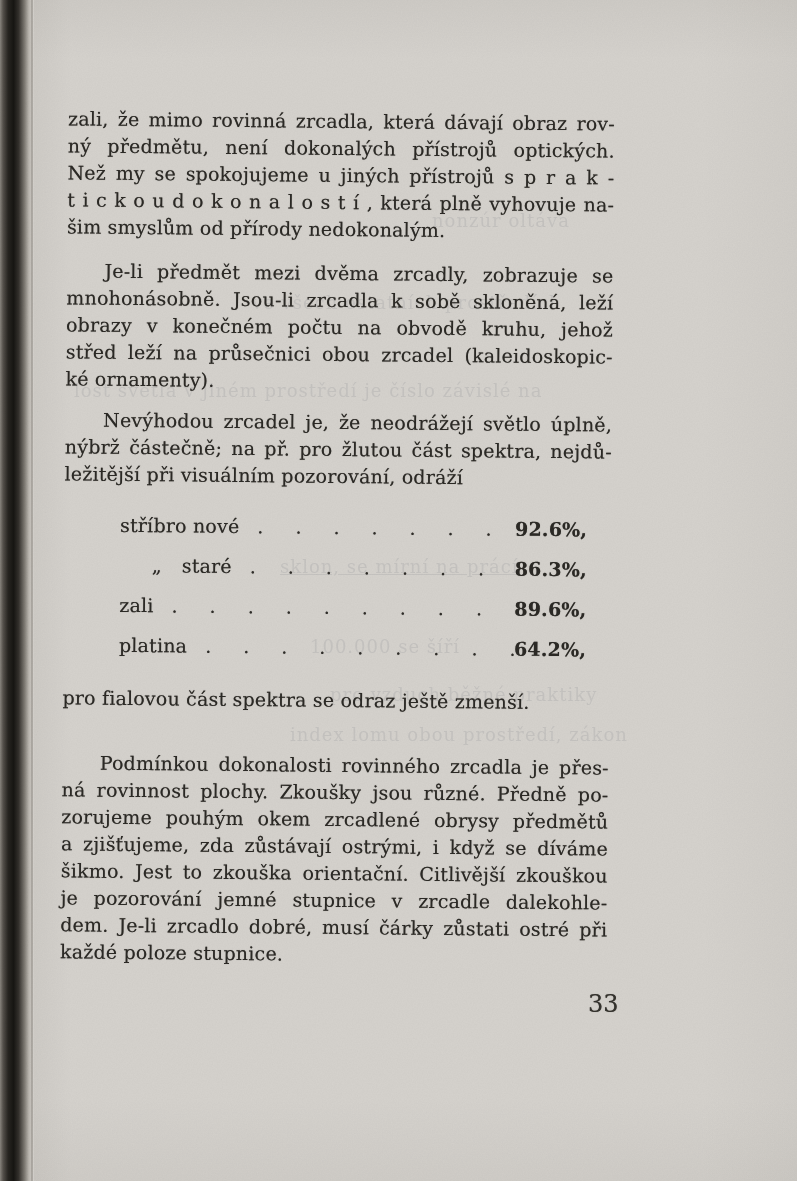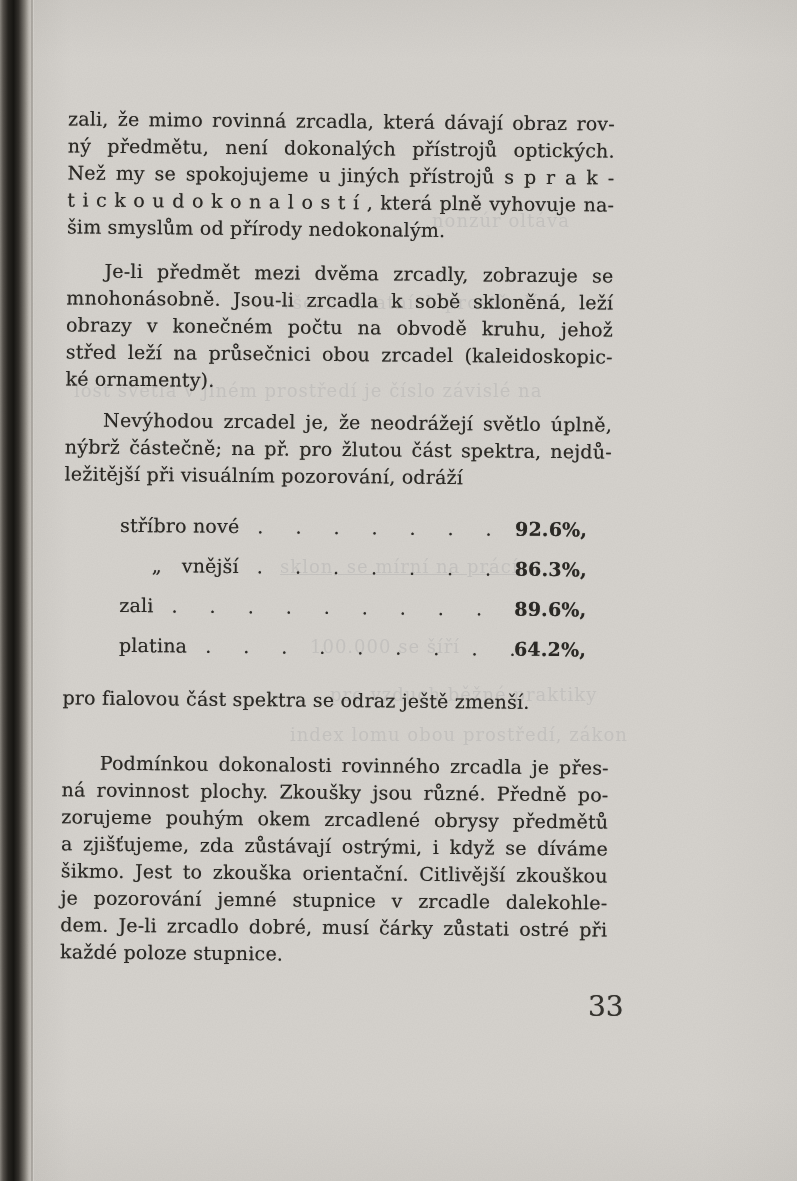--- a/index.html
+++ b/index.html
@@ -87,21 +87,21 @@
     white-space: nowrap;
     letter-spacing: 32px;
     padding-left: 18px;
     color: #2e2c28;
   }
   .row-value { width: 96px; flex: 0 0 auto; white-space: nowrap; font-weight: bold; }
 
   .page-number {
     position: absolute;
     left: 588px; top: 990px;
-    font-size: 28px;
+    font-size: 24px;
     color: #34322d;
     text-shadow: 0 0 0.7px rgba(43,41,37,0.6);
   }
 
   svg.grain {
     position: absolute; inset: 0; width: 100%; height: 100%;
     opacity: 0.08; mix-blend-mode: multiply; pointer-events: none;
   }
 </style>
 </head>
@@ -143,21 +143,21 @@
         <div class="line end">ležitější při visuálním pozorování, odráží</div>
       </div>
       <div class="dot-table" style="margin-top: 24px;">
         <div class="dot-row">
           <span class="row-label">stříbro nové</span>
           <span class="leader">..............</span>
           <span class="row-value">92.6%,</span>
         </div>
         <div class="dot-row ditto">
           <span class="ditto-mark">„</span>
-          <span class="row-label">vnější</span>
+          <span class="row-label">staré</span>
           <span class="leader">..............</span>
           <span class="row-value">86.3%,</span>
         </div>
         <div class="dot-row">
           <span class="row-label">zali</span>
           <span class="leader">..............</span>
           <span class="row-value">89.6%,</span>
         </div>
         <div class="dot-row">
           <span class="row-label">platina</span>

